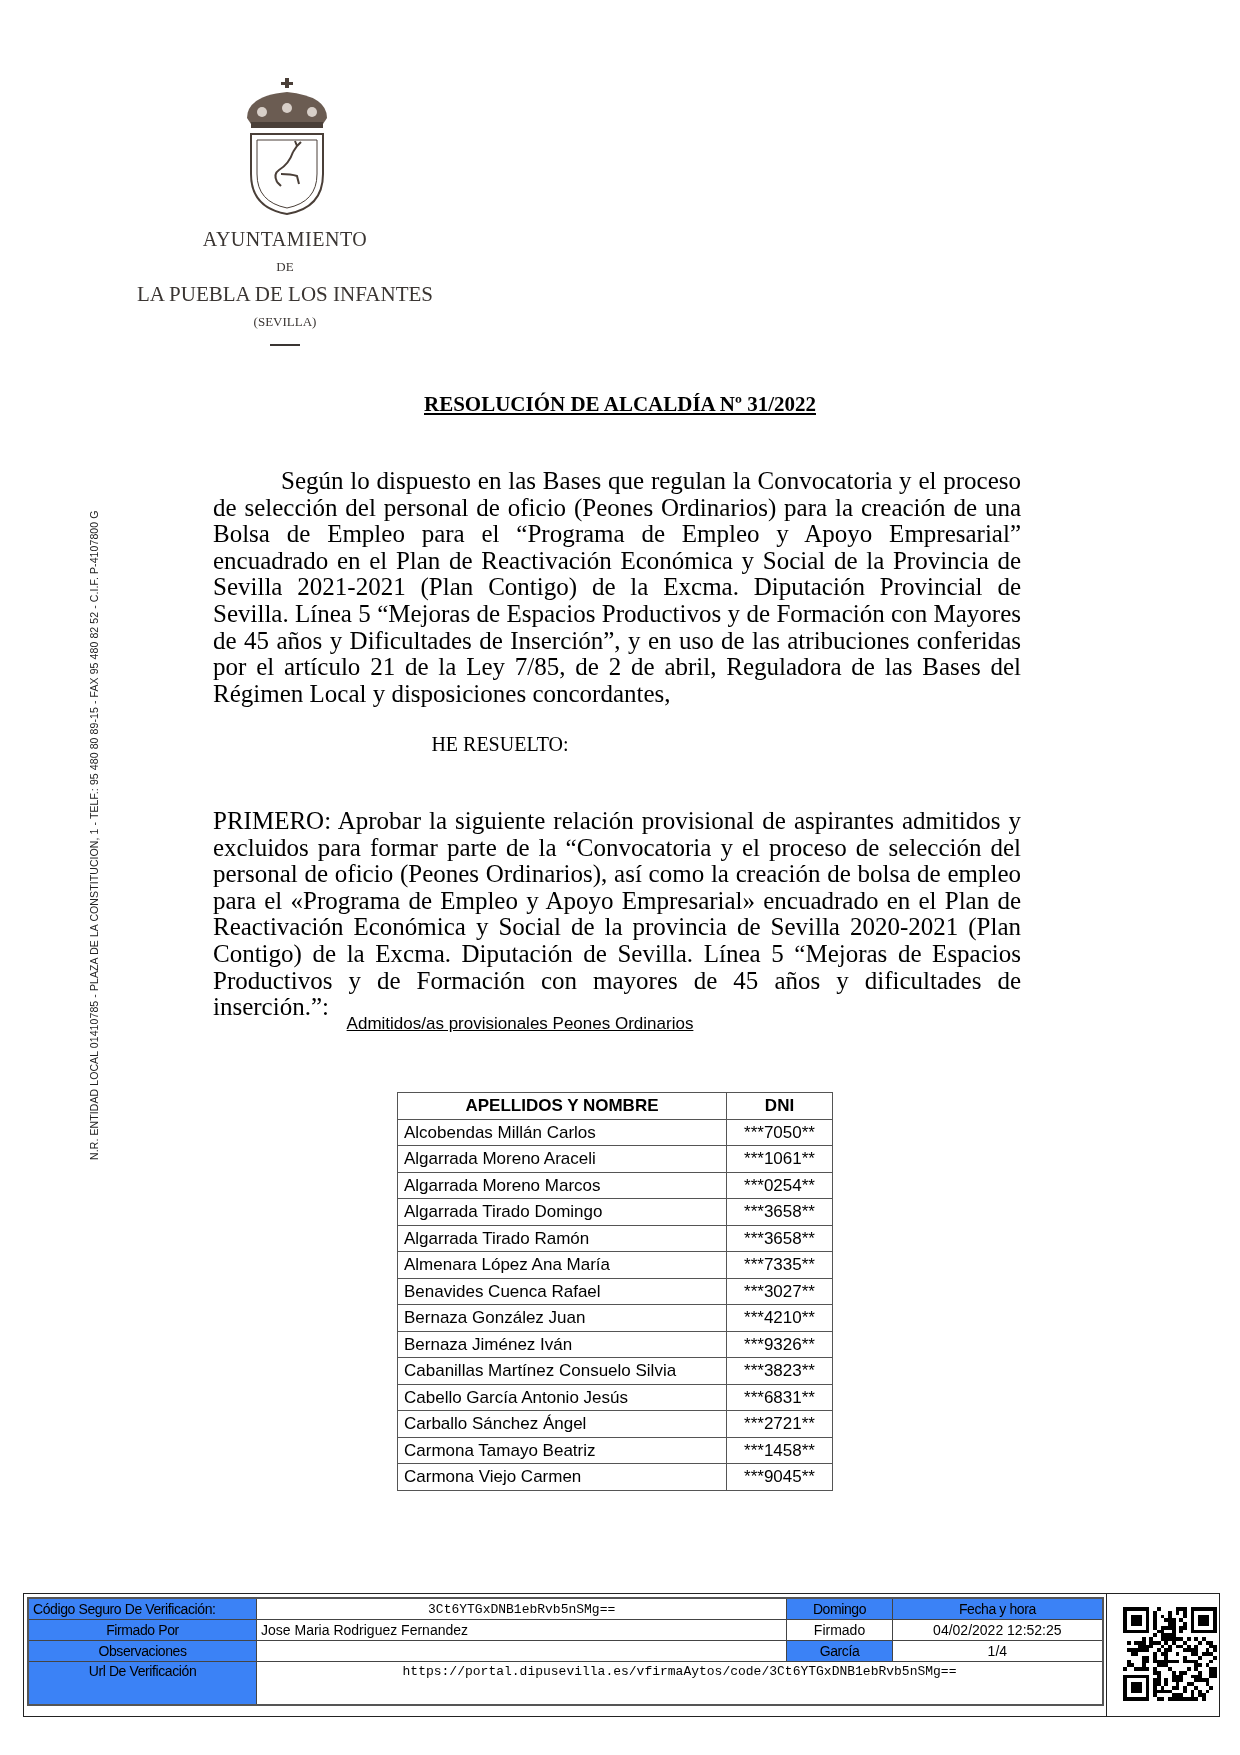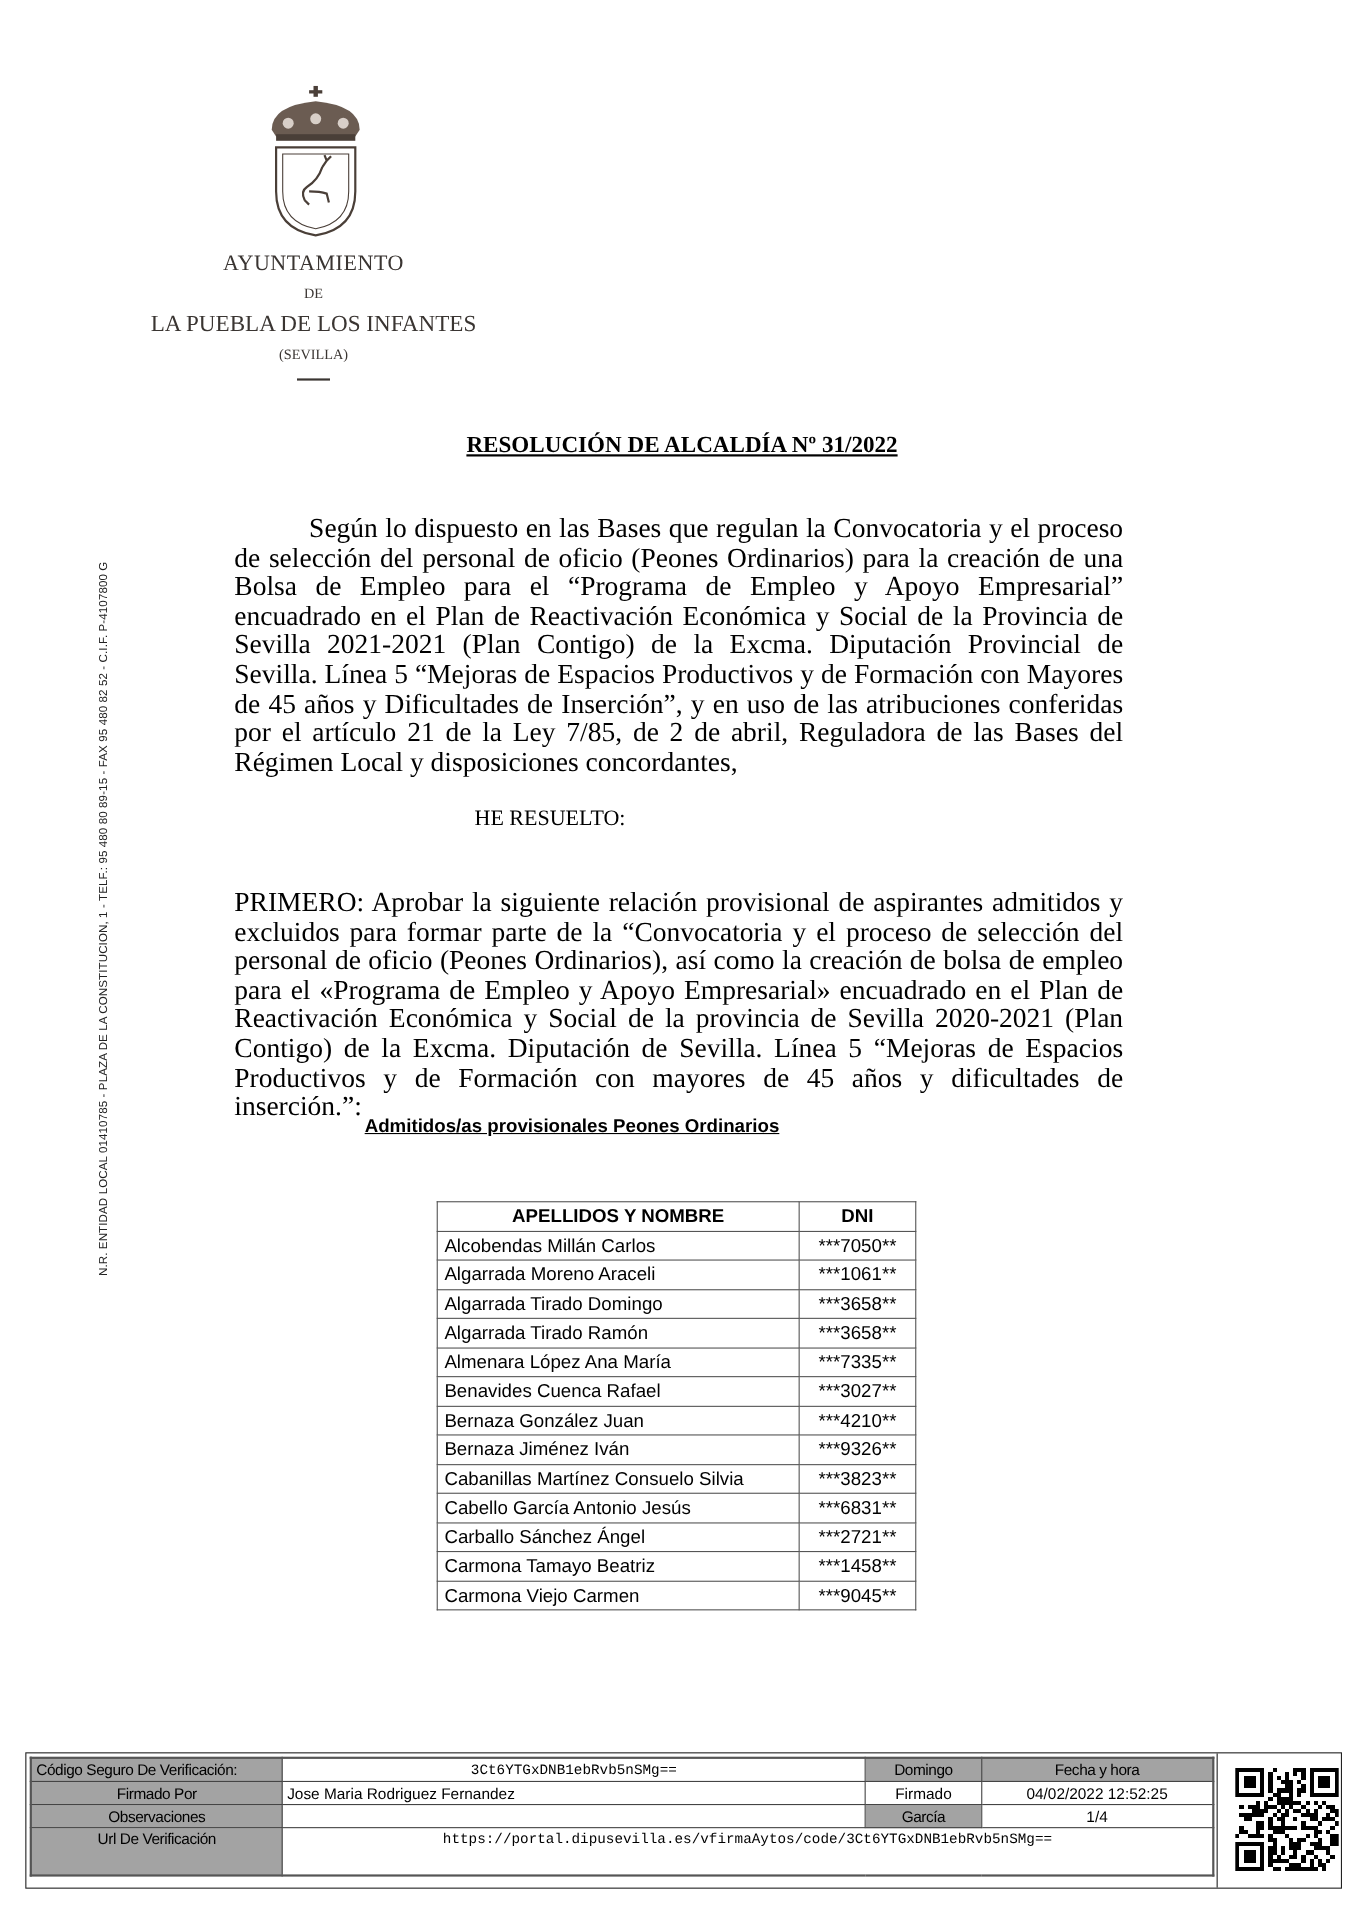--- a/index.html
+++ b/index.html
@@ -22,39 +22,39 @@
 
   
   .serif { font-family: "Liberation Serif", "DejaVu Serif", serif; }
   .title { position: absolute; left: 0; width: 1240px; top: 392px; text-align: center;
            font-weight: bold; font-size: 21px; text-decoration: underline; }
   .para { position: absolute; left: 213px; width: 808px; text-align: justify; font-size: 25px; line-height: 26.6px; }
   .para1 { top: 468px; text-indent: 68px; }
   .resuelto { position: absolute; left: 0; width: 1000px; top: 733px; text-align: center; font-size: 20px; }
   .para2 { top: 808px; }
   .subtitle { position: absolute; left: 0; width: 1040px; top: 1014px; text-align: center;
-              font-family: "Liberation Sans", "DejaVu Sans", sans-serif; font-weight: bold; font-size: 17px;
+              font-family: "Liberation Sans", "DejaVu Sans", sans-serif; font-weight: normal; font-size: 17px;
               text-decoration: underline; }
 
   
   .applicants { position: absolute; left: 397px; top: 1092px; border-collapse: collapse;
                 font-family: "Liberation Sans", "DejaVu Sans", sans-serif; font-size: 17px; }
   .applicants th, .applicants td { border: 1px solid #555; height: 25.5px; padding: 0 6px; line-height: 25px; }
   .applicants th { font-weight: bold; text-align: center; }
   .applicants td.name { width: 316px; text-align: left; }
   .applicants td.dni { width: 93px; text-align: center; }
   .applicants th.h-name { width: 316px; }
   .applicants th.h-dni { width: 93px; }
 
   
   .footer { position: absolute; left: 23px; top: 1593px; width: 1195px; height: 122px; border: 1px solid #222; }
   .sig-table { position: absolute; left: 3px; top: 3px; width: 1077px; border-collapse: collapse;
                border: 2px solid #555; font-family: "Liberation Sans", "DejaVu Sans", sans-serif; font-size: 14px; }
   .sig-table td { border: 1px solid #444; height: 20px; padding: 0 4px; line-height: 19px; }
-  .sig-table .lbl { background: #a3a3a3; text-align: center; letter-spacing: -0.4px; }
+  .sig-table .lbl { background: #3b82f6; text-align: center; letter-spacing: -0.4px; }
   .sig-table .lbl-left { text-align: left; }
   .sig-table .mono { font-family: "Liberation Mono", "DejaVu Sans Mono", monospace; font-size: 13px; text-align: center; }
   .sig-table .c { text-align: center; }
   .sig-table .url-row td { height: 42px; vertical-align: top; }
   .qr-box { position: absolute; right: 0; top: 0; width: 112px; height: 122px; border-left: 1px solid #222; }
   .qr { position: absolute; left: 16px; top: 13px; width: 94px; height: 94px; }
 </style>
 </head>
 <body>
 
@@ -98,20 +98,24 @@
     </tr>
   </thead>
   <tbody id="applicants-body">
       <tr>
         <td class="name">Alcobendas Millán Carlos</td>
         <td class="dni">***7050**</td>
       </tr>
       <tr>
         <td class="name">Algarrada Moreno Araceli</td>
         <td class="dni">***1061**</td>
+      </tr>
+      <tr>
+        <td class="name">Algarrada Moreno Marcos</td>
+        <td class="dni">***0254**</td>
       </tr>
       <tr>
         <td class="name">Algarrada Tirado Domingo</td>
         <td class="dni">***3658**</td>
       </tr>
       <tr>
         <td class="name">Algarrada Tirado Ramón</td>
         <td class="dni">***3658**</td>
       </tr>
       <tr>

